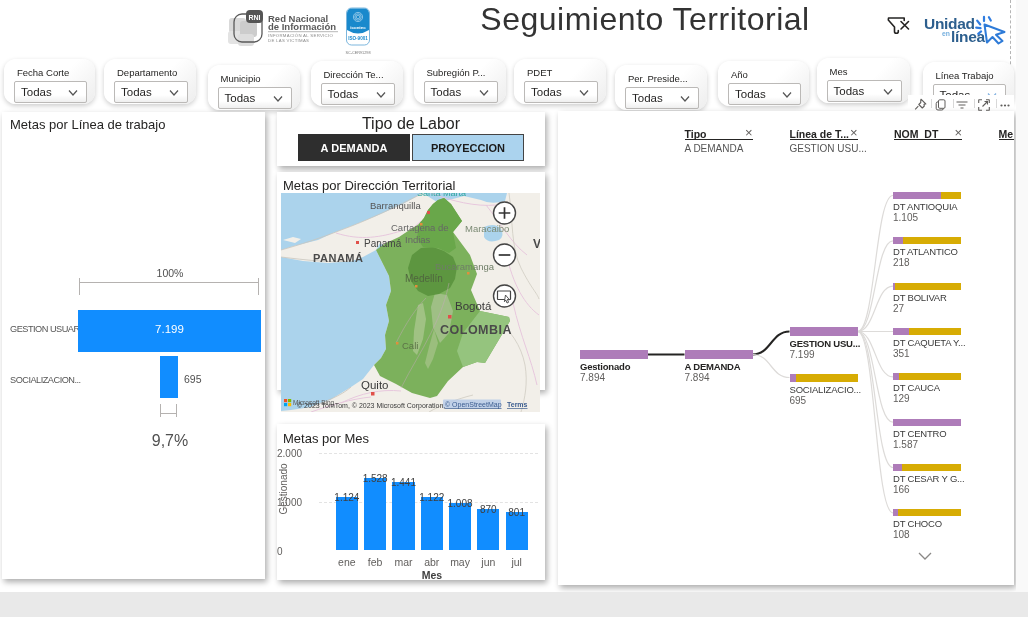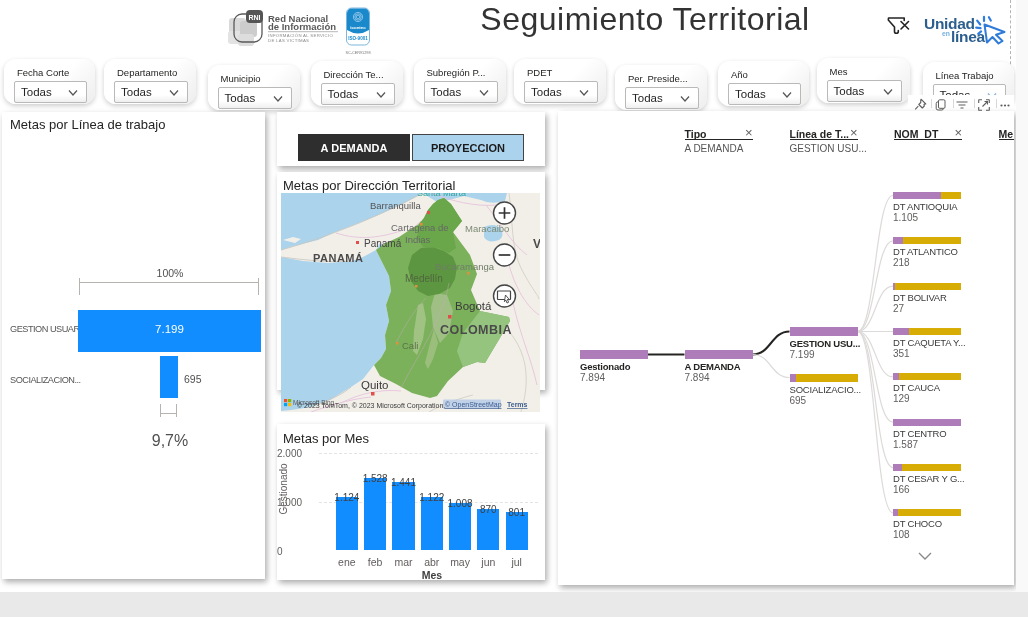--- a/index.html
+++ b/index.html
@@ -260,20 +260,21 @@
     <div id="v695">695</div>
     <div class="whisk" style="left:158.4px; top:292px; width:17px; height:13px;">
       <div class="v" style="left:0; top:0; height:13px;"></div>
       <div class="v" style="right:0; top:0; height:13px;"></div>
       <div class="h" style="left:0; right:0; top:8.5px;"></div>
     </div>
     <div id="pct97">9,7%</div>
   </div>
 
   <div class="card" id="card-tipo">
+    <div class="vt">Tipo de Labor</div>
     <div class="btn" id="btn1">A DEMANDA</div>
     <div class="btn" id="btn2">PROYECCION</div>
   </div>
 
   <div class="card" id="card-map">
     <div class="vt vtitle">Metas por Dirección Territorial</div>
     <div id="mapwrap">
 <svg width="259" height="219" viewBox="0 0 259 219">
   <rect x="0" y="0" width="259" height="219" fill="#f2efe9"></rect>
 

